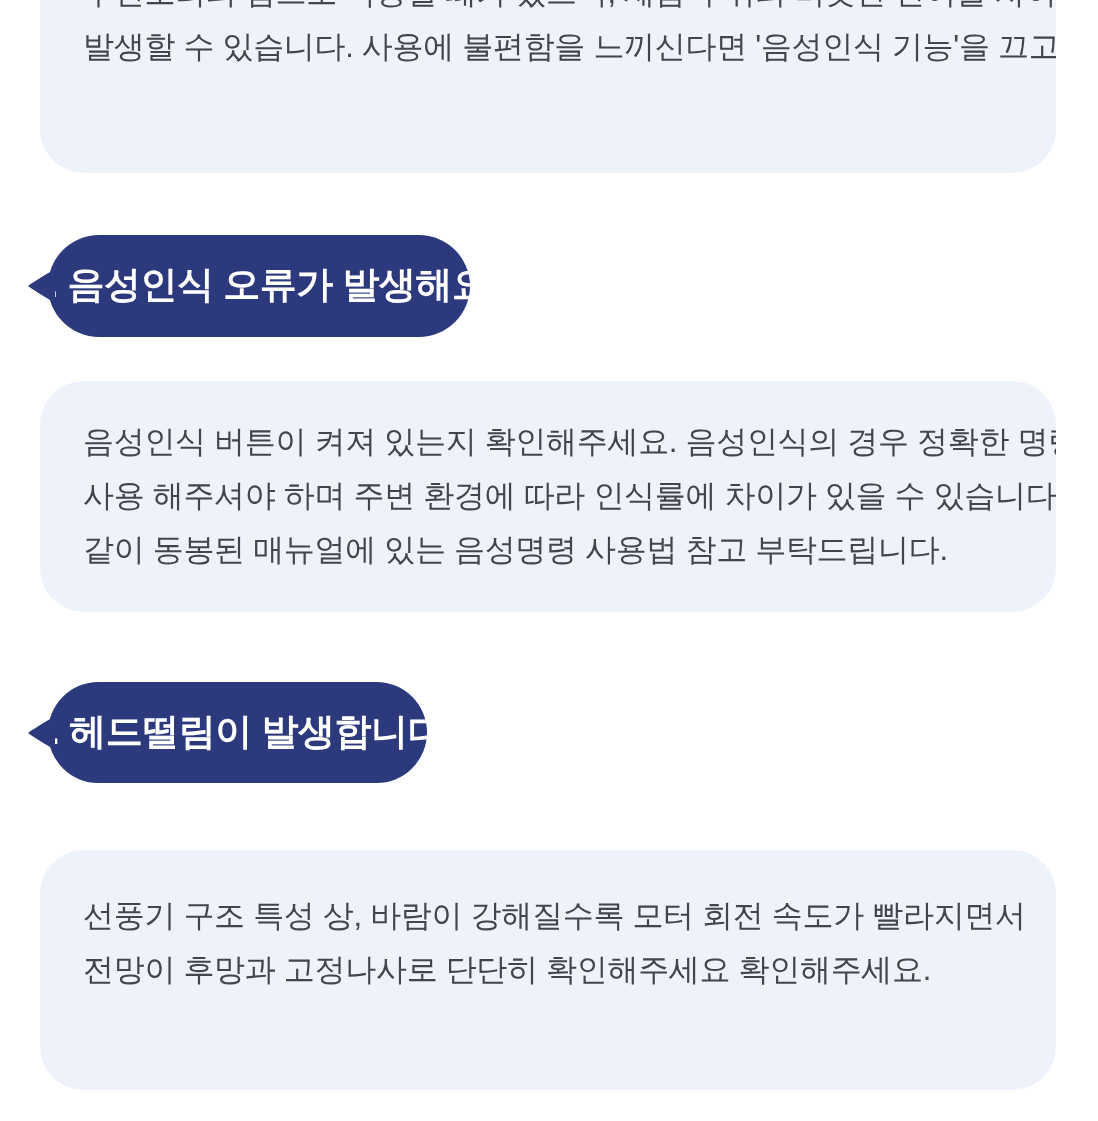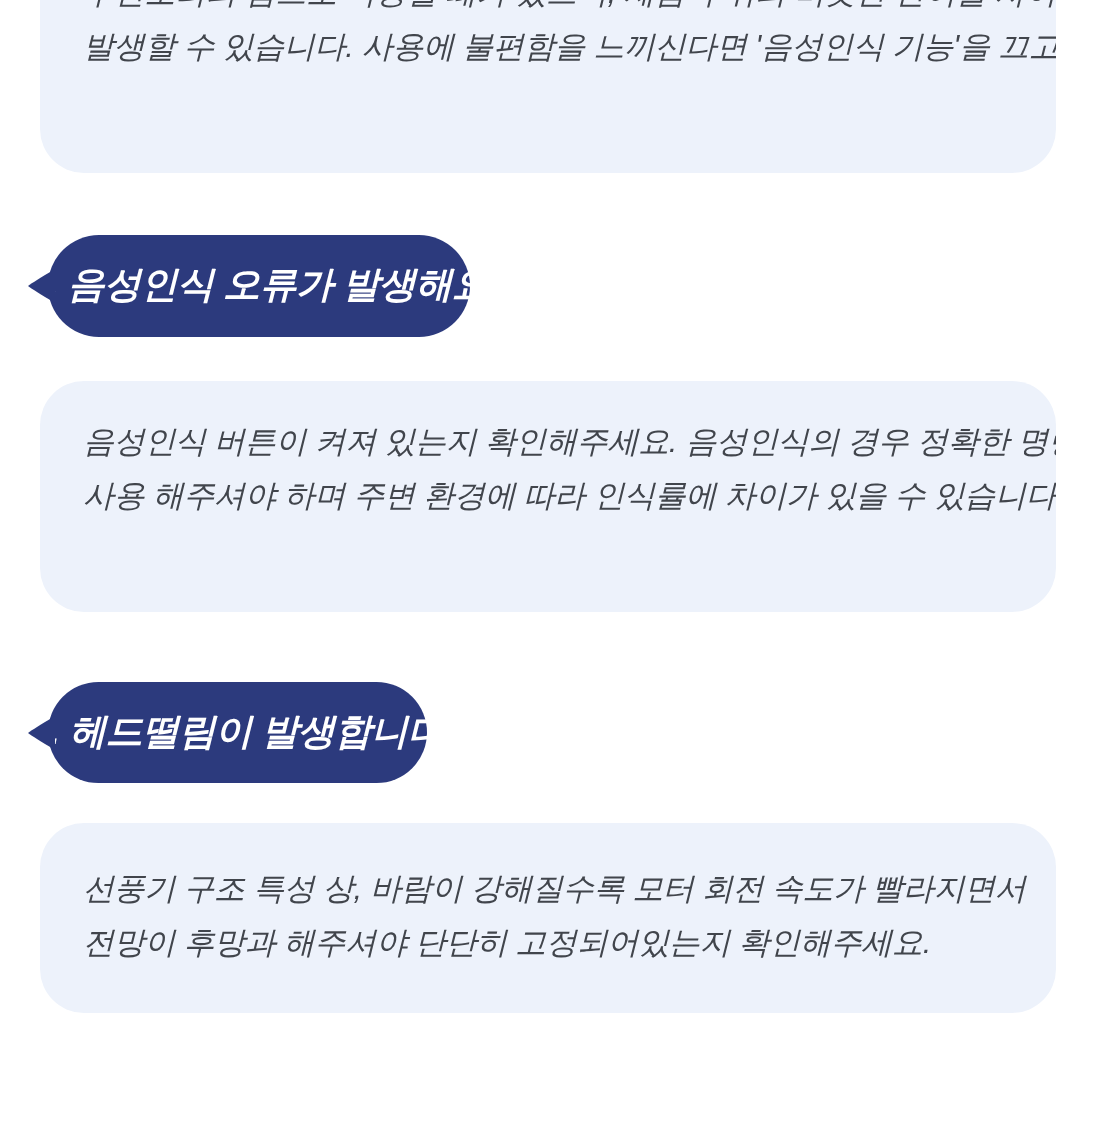--- a/index.html
+++ b/index.html
@@ -11,21 +11,20 @@
     width: 1098px;
     height: 1121px;
     position: relative;
     overflow: hidden;
     font-family: "Liberation Sans", "DejaVu Sans", sans-serif;
   }
   .page {
     position: absolute;
     inset: 0;
     background: var(--page-bg, #ffffff);
-    font-style: italic;
   }
 
   
   .answer-box {
     position: absolute;
     left: 40px;
     width: 1016px;
     background: var(--answer-bg, #edf2fb);
     border-radius: 44px;
     box-sizing: border-box;
@@ -45,21 +44,21 @@
     white-space: nowrap;
     letter-spacing: -0.3px;
   }
 
   .answer-box.box-top    { top: -122px; height: 295px; }
   .answer-box.box-top .answer-text { top: 88px; }
 
   .answer-box.box-a1     { top: 381px; height: 231px; }
   .answer-box.box-a1 .answer-text { top: 34px; }
 
-  .answer-box.box-a2     { top: 823px; height: 190px; padding-left: 8px; }
+  .answer-box.box-a2     { top: 850px; height: 240px; padding-left: 8px; }
   .answer-box.box-a2 .answer-text { top: 39px; }
 
   
   .q-bubble {
     position: absolute;
     background: var(--bubble-navy, #2c3a7d);
     border-radius: 52px;
     display: flex;
     align-items: center;
     justify-content: center;
@@ -100,30 +99,31 @@
     <svg class="tail" viewBox="0 0 27 38" aria-hidden="true">
       <path d="M27 2 C12 11, 4 16, 0 19 C4 22, 12 27, 27 36 Z" fill="currentColor"></path>
     </svg>
     <span class="q-label">Q. 음성인식 오류가 발생해요.</span>
   </section>
 
   <section class="answer-box box-a1">
     <div class="answer-text">
       <div class="answer-line">음성인식 버튼이 켜져 있는지 확인해주세요. 음성인식의 경우 정확한 명령어를</div>
       <div class="answer-line">사용 해주셔야 하며 주변 환경에 따라 인식률에 차이가 있을 수 있습니다.</div>
+      <div class="answer-line">같이 동봉된 매뉴얼에 있는 음성명령 사용법 참고 부탁드립니다.</div>
     </div>
   </section>
 
   <section class="q-bubble bubble-q2">
     <svg class="tail" viewBox="0 0 27 38" aria-hidden="true">
       <path d="M27 2 C12 11, 4 16, 0 19 C4 22, 12 27, 27 36 Z" fill="currentColor"></path>
     </svg>
     <span class="q-label">Q. 헤드떨림이 발생합니다.</span>
   </section>
 
   <section class="answer-box box-a2">
     <div class="answer-text">
       <div class="answer-line">선풍기 구조 특성 상, 바람이 강해질수록 모터 회전 속도가 빨라지면서</div>
-      <div class="answer-line">전망이 후망과 해주셔야 단단히 고정되어있는지 확인해주세요.</div>
+      <div class="answer-line">전망이 후망과 고정나사로 단단히 확인해주세요 확인해주세요.</div>
     </div>
   </section>
 
 </div>
 
 </body></html>

